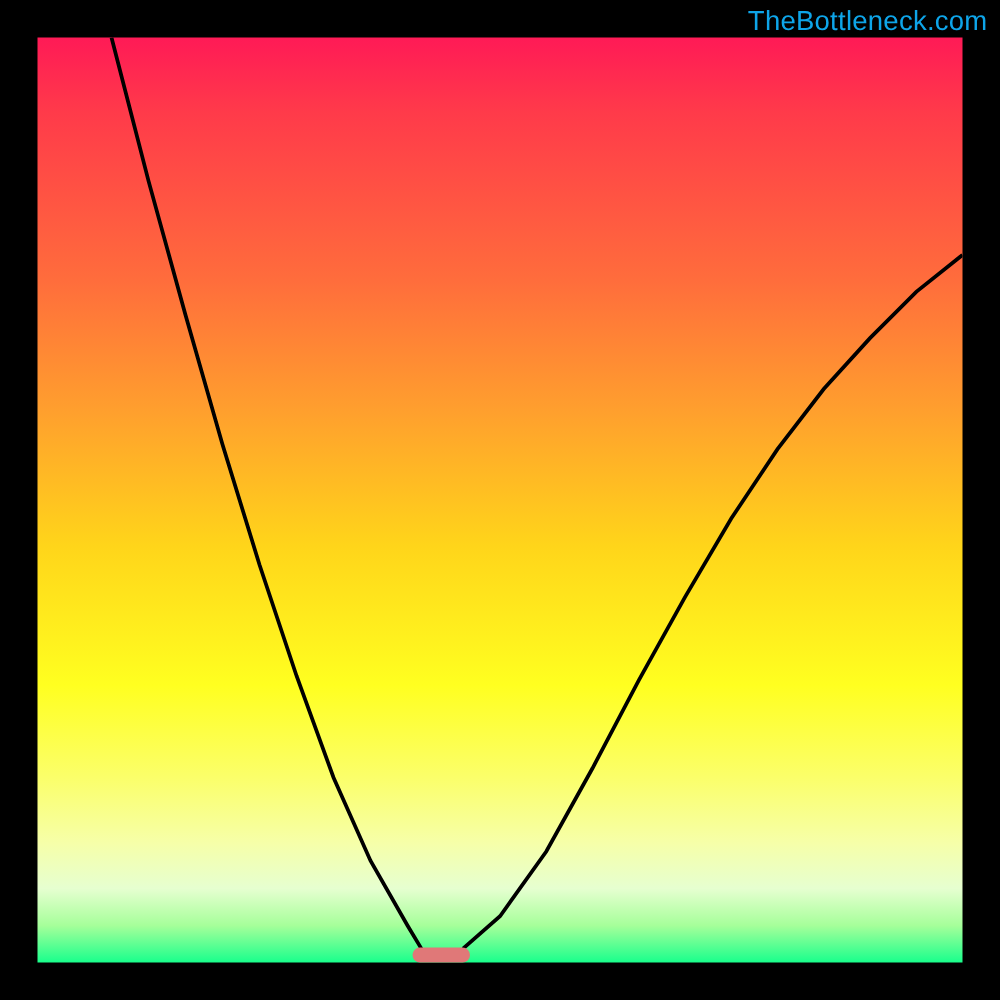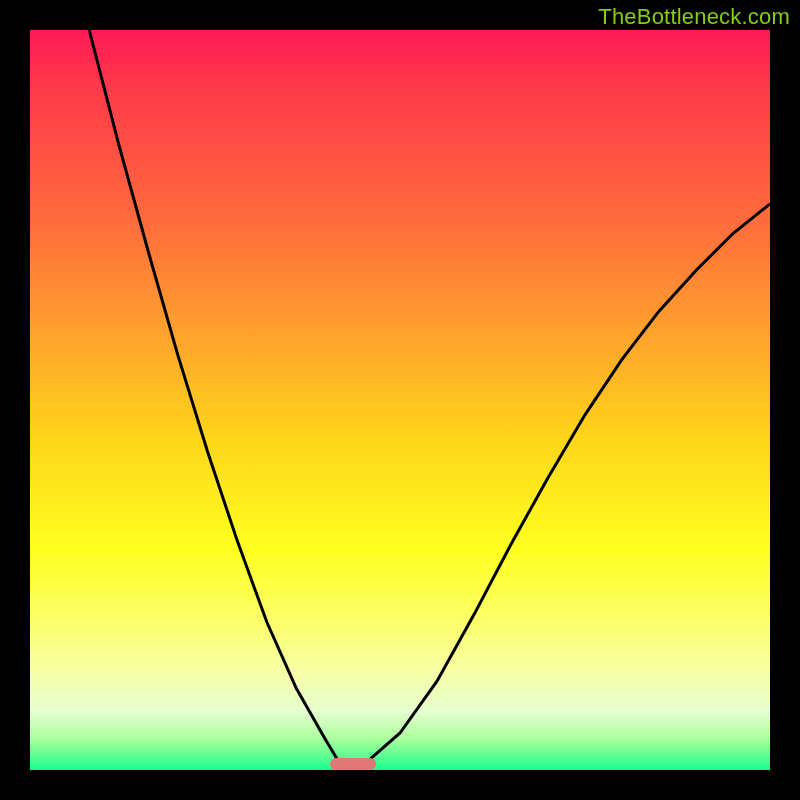--- a/index.html
+++ b/index.html
@@ -50,21 +50,21 @@
   .marker {
     position: absolute;
     background: #e07878;
     border-radius: 6px;
     height: 12px;
   }
   .watermark {
     position: absolute;
     top: 4px;
     right: 10px;
-    color: #84cc16;
+    color: #0ea5e9;
     font-size: 22px;
     letter-spacing: 0.2px;
   }
 </style>
 </head>
 <body>
 
 <div class="frame">
   <div class="watermark">TheBottleneck.com</div>
   <div class="plot">

